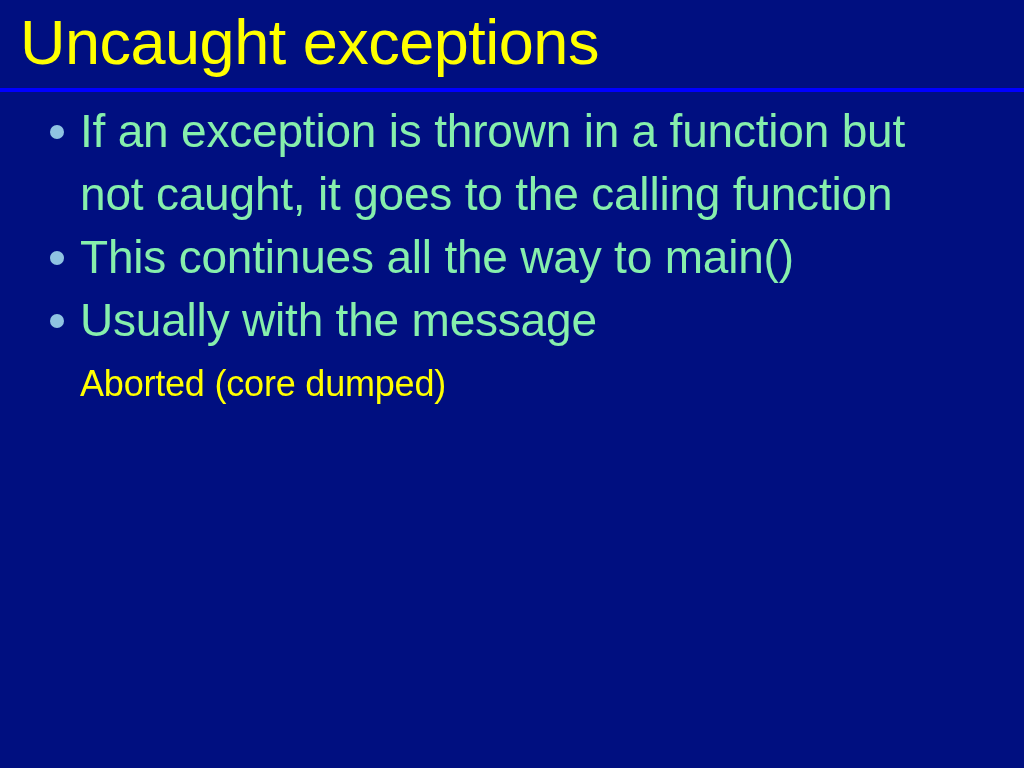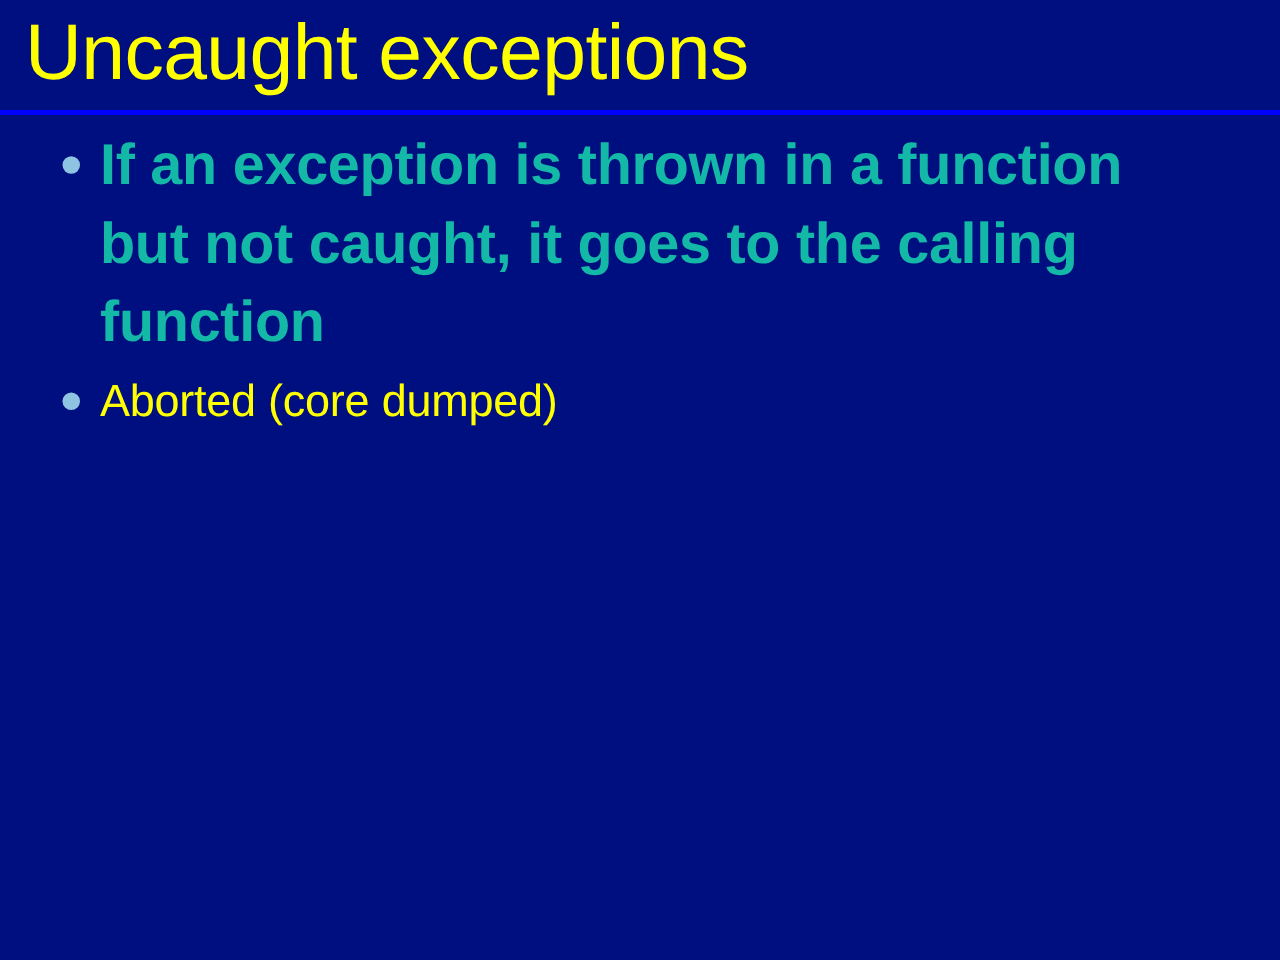--- a/index.html
+++ b/index.html
@@ -83,22 +83,22 @@
     height: 14px;
     border-radius: 50%;
     background: #8fc3e2;
   }
 
   .bullet-text {
     display: block;
     margin: 0;
     font-size: 46px;
     line-height: 63px;
-    font-weight: bold;
-    color: #14b8a6;
+    font-weight: normal;
+    color: #86efac;
     letter-spacing: -0.2px;
     max-width: 880px;
     word-spacing: 0px;
   }
 
   .sub-line {
     display: block;
     margin: 0;
     font-size: 36px;
     line-height: 63px;
@@ -120,24 +120,29 @@
   <div id="title-rule"></div>
 
   <div id="body-block">
     <ul class="bullets">
 
       <li class="bullet-item">
         <span class="bullet-marker"></span>
         <span class="bullet-text">If an exception is thrown in a function but not caught, it goes to the calling function</span>
       </li>
 
+      <li class="bullet-item">
+        <span class="bullet-marker"></span>
+        <span class="bullet-text">This continues all the way to main()</span>
+      </li>
 
 
       <li class="bullet-item">
         <span class="bullet-marker"></span>
+        <span class="bullet-text">Usually with the message</span>
         <span class="sub-line accent">Aborted (core dumped)</span>
       </li>
 
 
     </ul>
   </div>
 
 </div>
 
 </body></html>

